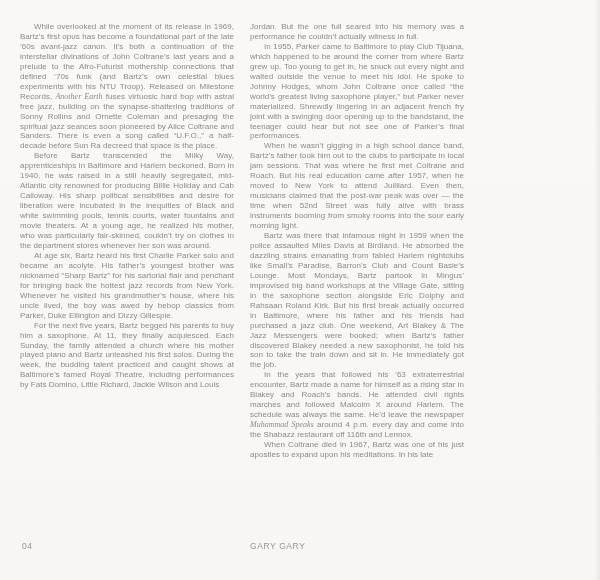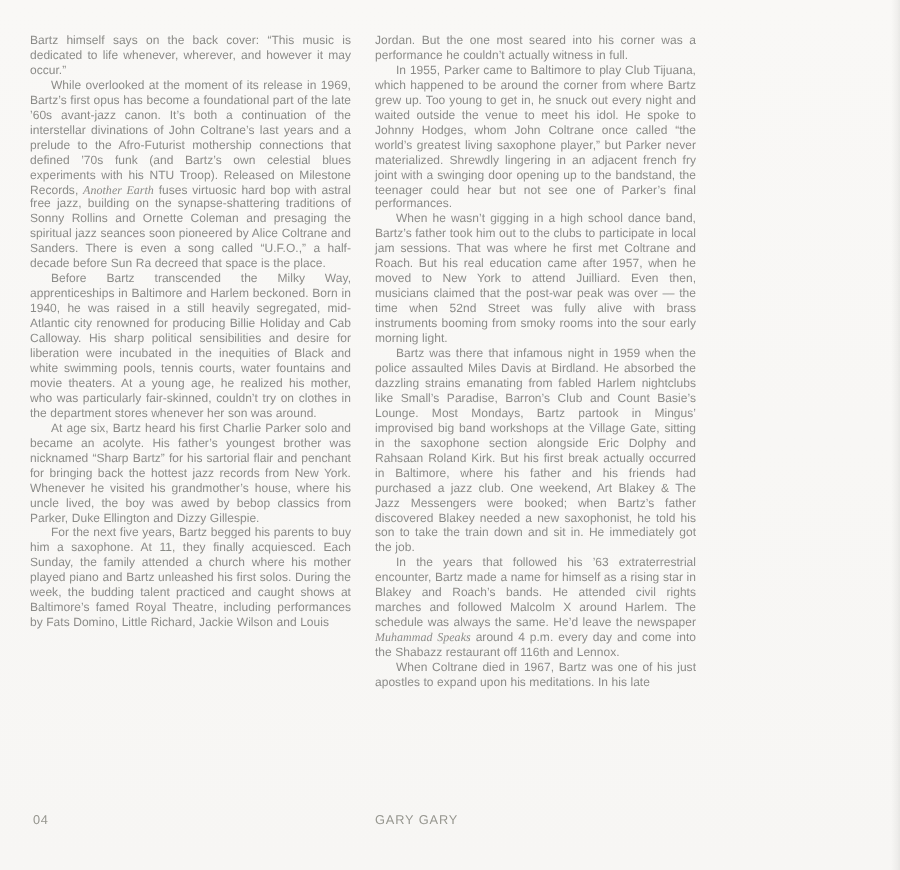--- a/index.html
+++ b/index.html
@@ -80,28 +80,27 @@
     color: #96968f;
     letter-spacing: 0.6px;
   }
 </style>
 </head>
 <body>
 
 <div class="page">
   <div class="text-columns">
     <div class="column" id="col-left">
-        <p class="">Bartz himself says on the back cover: “This music is dedicated to life whenever, wherever, and however it may occur.”</p>
         <p class="indent">While overlooked at the moment of its release in 1969, Bartz’s first opus has become a foundational part of the late ’60s avant-jazz canon. It’s both a continuation of the interstellar divinations of John Coltrane’s last years and a prelude to the Afro-Futurist mothership connections that defined ’70s funk (and Bartz’s own celestial blues experiments with his NTU Troop). Released on Milestone Records, <i>Another Earth</i> fuses virtuosic hard bop with astral free jazz, building on the synapse-shattering traditions of Sonny Rollins and Ornette Coleman and presaging the spiritual jazz seances soon pioneered by Alice Coltrane and Sanders. There is even a song called “U.F.O.,” a half-decade before Sun Ra decreed that space is the place.</p>
         <p class="indent">Before Bartz transcended the Milky Way, apprenticeships in Baltimore and Harlem beckoned. Born in 1940, he was raised in a still heavily segregated, mid-Atlantic city renowned for producing Billie Holiday and Cab Calloway. His sharp political sensibilities and desire for liberation were incubated in the inequities of Black and white swimming pools, tennis courts, water fountains and movie theaters. At a young age, he realized his mother, who was particularly fair-skinned, couldn’t try on clothes in the department stores whenever her son was around.</p>
         <p class="indent">At age six, Bartz heard his first Charlie Parker solo and became an acolyte. His father’s youngest brother was nicknamed “Sharp Bartz” for his sartorial flair and penchant for bringing back the hottest jazz records from New York. Whenever he visited his grandmother’s house, where his uncle lived, the boy was awed by bebop classics from Parker, Duke Ellington and Dizzy Gillespie.</p>
         <p class="indent">For the next five years, Bartz begged his parents to buy him a saxophone. At 11, they finally acquiesced. Each Sunday, the family attended a church where his mother played piano and Bartz unleashed his first solos. During the week, the budding talent practiced and caught shows at Baltimore’s famed Royal Theatre, including performances by Fats Domino, Little Richard, Jackie Wilson and Louis</p>
       </div>
     <div class="column" id="col-right">
-        <p class="">Jordan. But the one most seared into his corner was a performance he couldn’t actually witness in full.</p>
+        <p class="">Jordan. But the one full seared into his memory was a performance he couldn’t actually witness in full.</p>
         <p class="indent">In 1955, Parker came to Baltimore to play Club Tijuana, which happened to be around the corner from where Bartz grew up. Too young to get in, he snuck out every night and waited outside the venue to meet his idol. He spoke to Johnny Hodges, whom John Coltrane once called “the world’s greatest living saxophone player,” but Parker never materialized. Shrewdly lingering in an adjacent french fry joint with a swinging door opening up to the bandstand, the teenager could hear but not see one of Parker’s final performances.</p>
         <p class="indent">When he wasn’t gigging in a high school dance band, Bartz’s father took him out to the clubs to participate in local jam sessions. That was where he first met Coltrane and Roach. But his real education came after 1957, when he moved to New York to attend Juilliard. Even then, musicians claimed that the post-war peak was over — the time when 52nd Street was fully alive with brass instruments booming from smoky rooms into the sour early morning light.</p>
         <p class="indent">Bartz was there that infamous night in 1959 when the police assaulted Miles Davis at Birdland. He absorbed the dazzling strains emanating from fabled Harlem nightclubs like Small’s Paradise, Barron’s Club and Count Basie’s Lounge. Most Mondays, Bartz partook in Mingus’ improvised big band workshops at the Village Gate, sitting in the saxophone section alongside Eric Dolphy and Rahsaan Roland Kirk. But his first break actually occurred in Baltimore, where his father and his friends had purchased a jazz club. One weekend, Art Blakey &amp; The Jazz Messengers were booked; when Bartz’s father discovered Blakey needed a new saxophonist, he told his son to take the train down and sit in. He immediately got the job.</p>
         <p class="indent">In the years that followed his ’63 extraterrestrial encounter, Bartz made a name for himself as a rising star in Blakey and Roach’s bands. He attended civil rights marches and followed Malcolm X around Harlem. The schedule was always the same. He’d leave the newspaper <i>Muhammad Speaks</i> around 4 p.m. every day and come into the Shabazz restaurant off 116th and Lennox.</p>
         <p class="indent">When Coltrane died in 1967, Bartz was one of his just apostles to expand upon his meditations. In his late</p>
       </div>
   </div>
   <div class="footer">
     <span class="page-number">04</span>
     <span class="article-title">GARY GARY</span>

